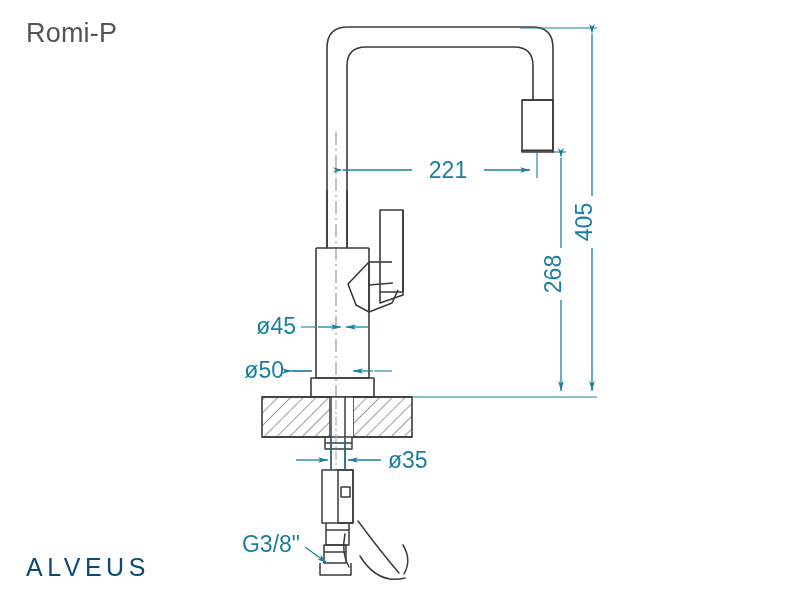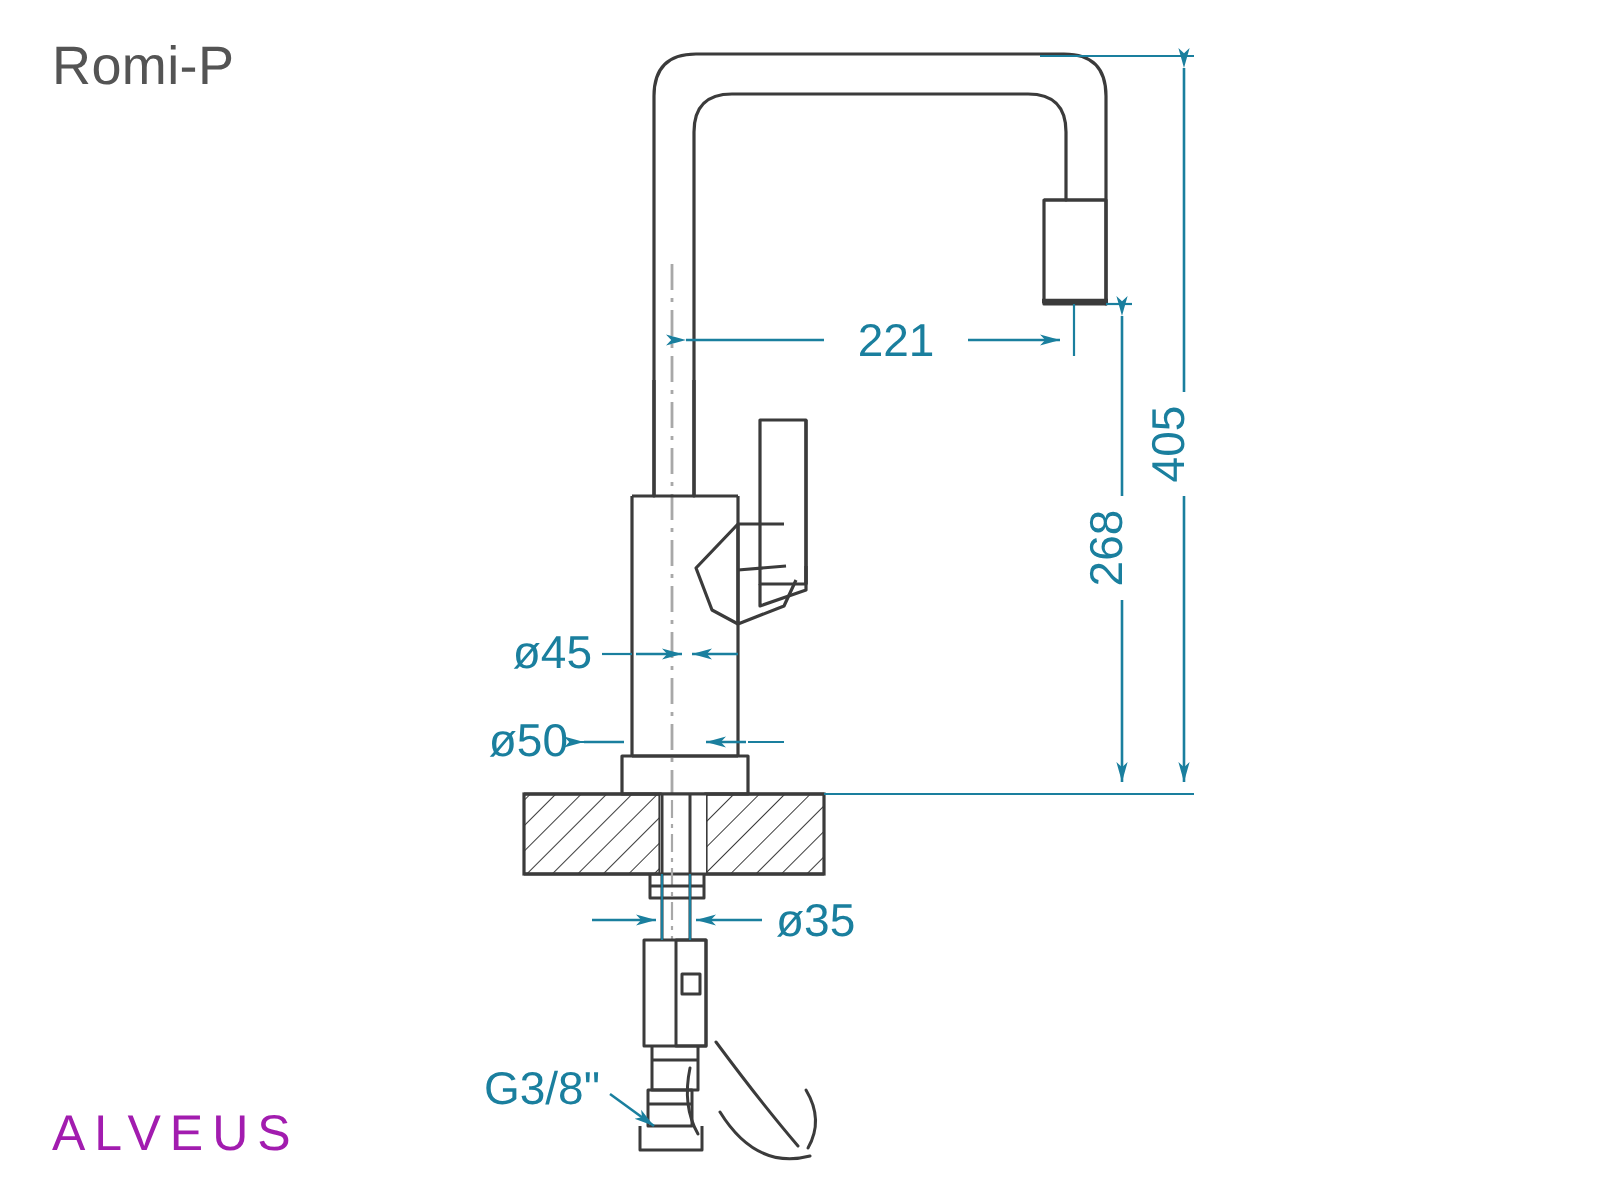--- a/index.html
+++ b/index.html
@@ -32,21 +32,21 @@
     letter-spacing: 0.2px;
     white-space: nowrap;
   }
   .brand-text {
     position: absolute;
     left: 26px;
     top: 553px;
     font-family: "Liberation Sans", sans-serif;
     font-size: 25px;
     font-weight: 400;
-    color: #a21caf;
+    color: #0c4a6e;
     letter-spacing: 4.5px;
     white-space: nowrap;
   }
   svg { display: block; }
   text { user-select: none; }
 </style>
 </head>
 <body>
 
 <div id="sheet">

